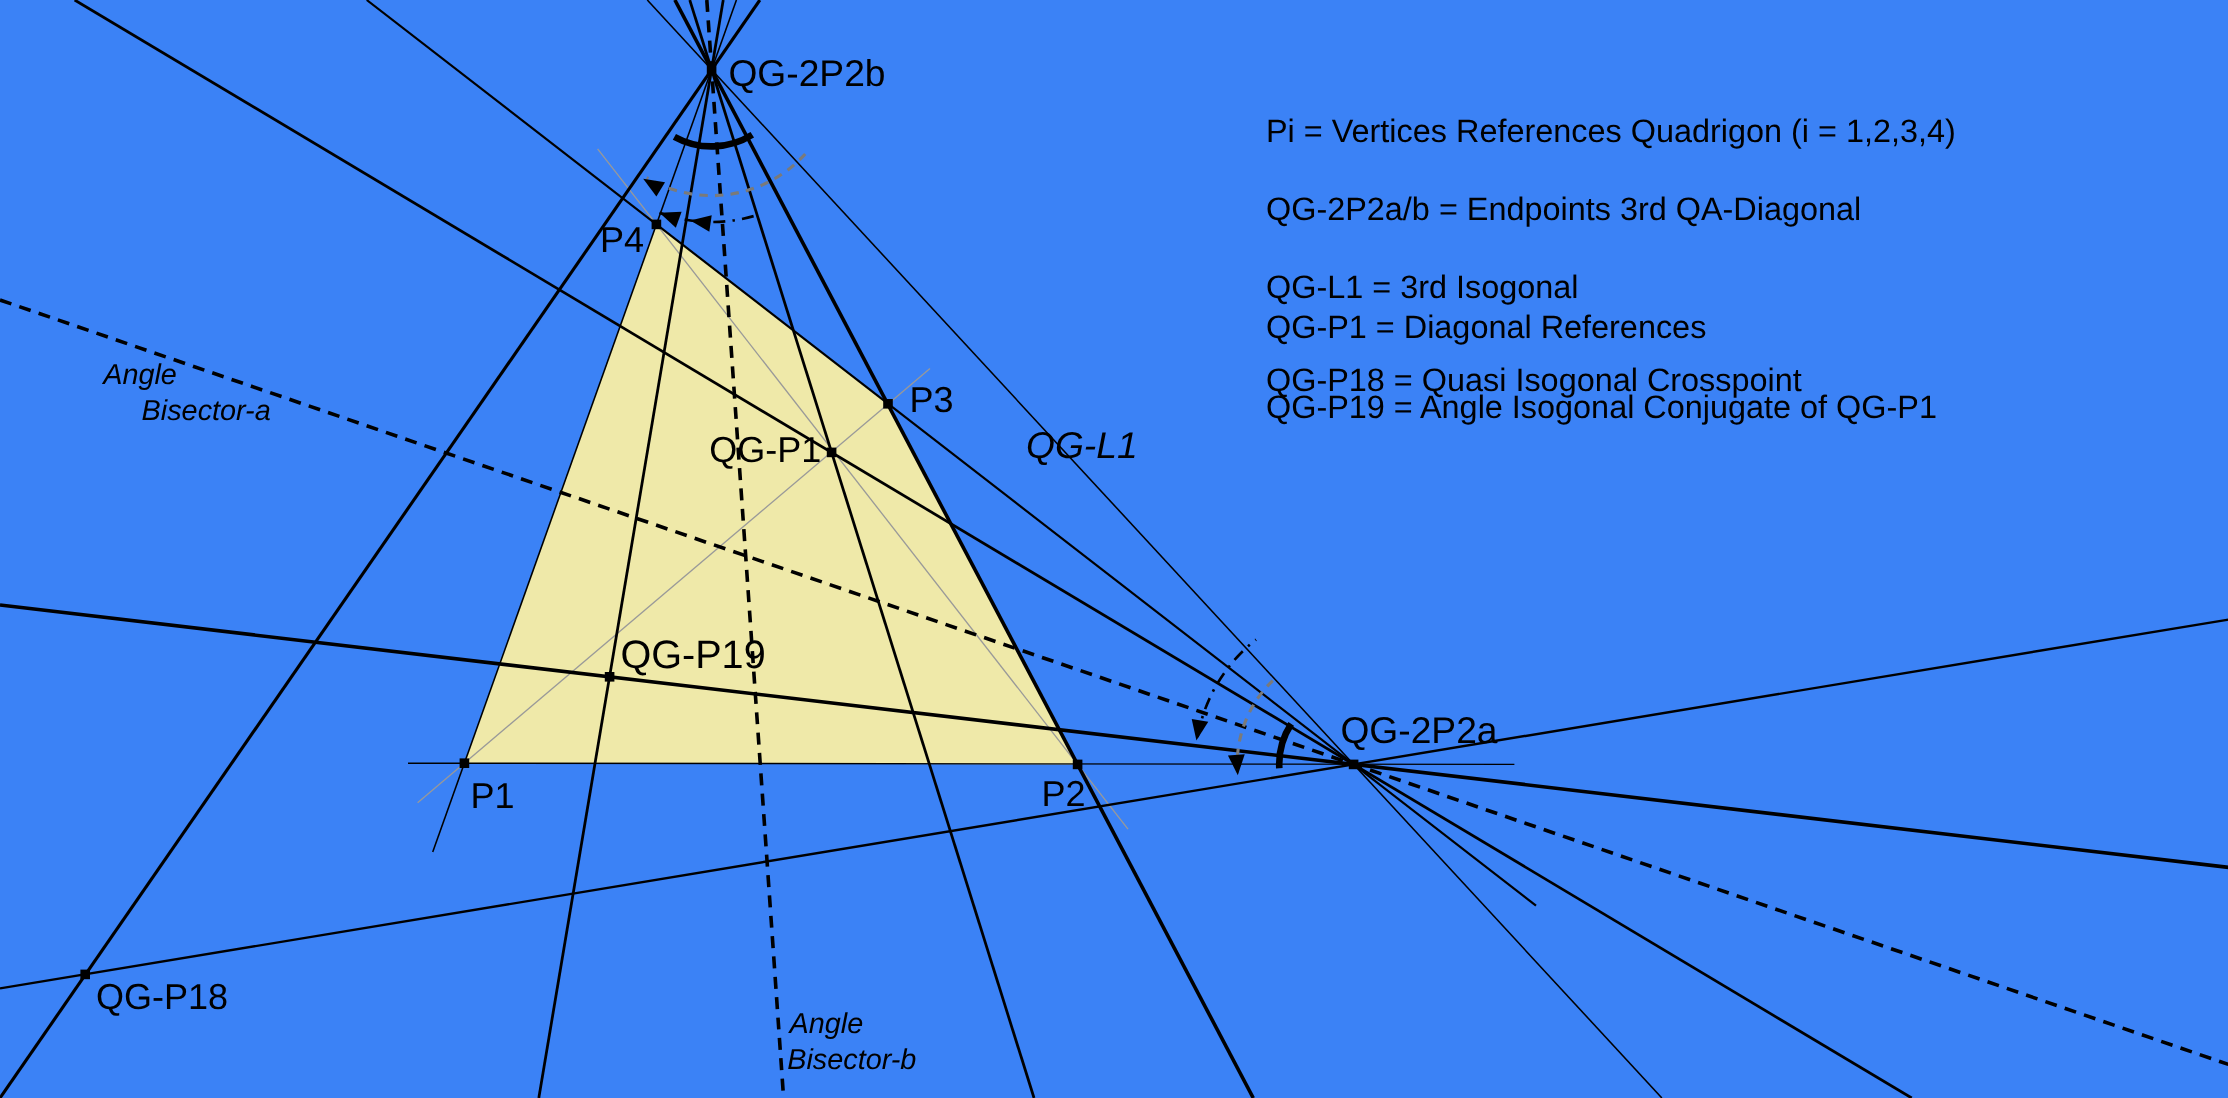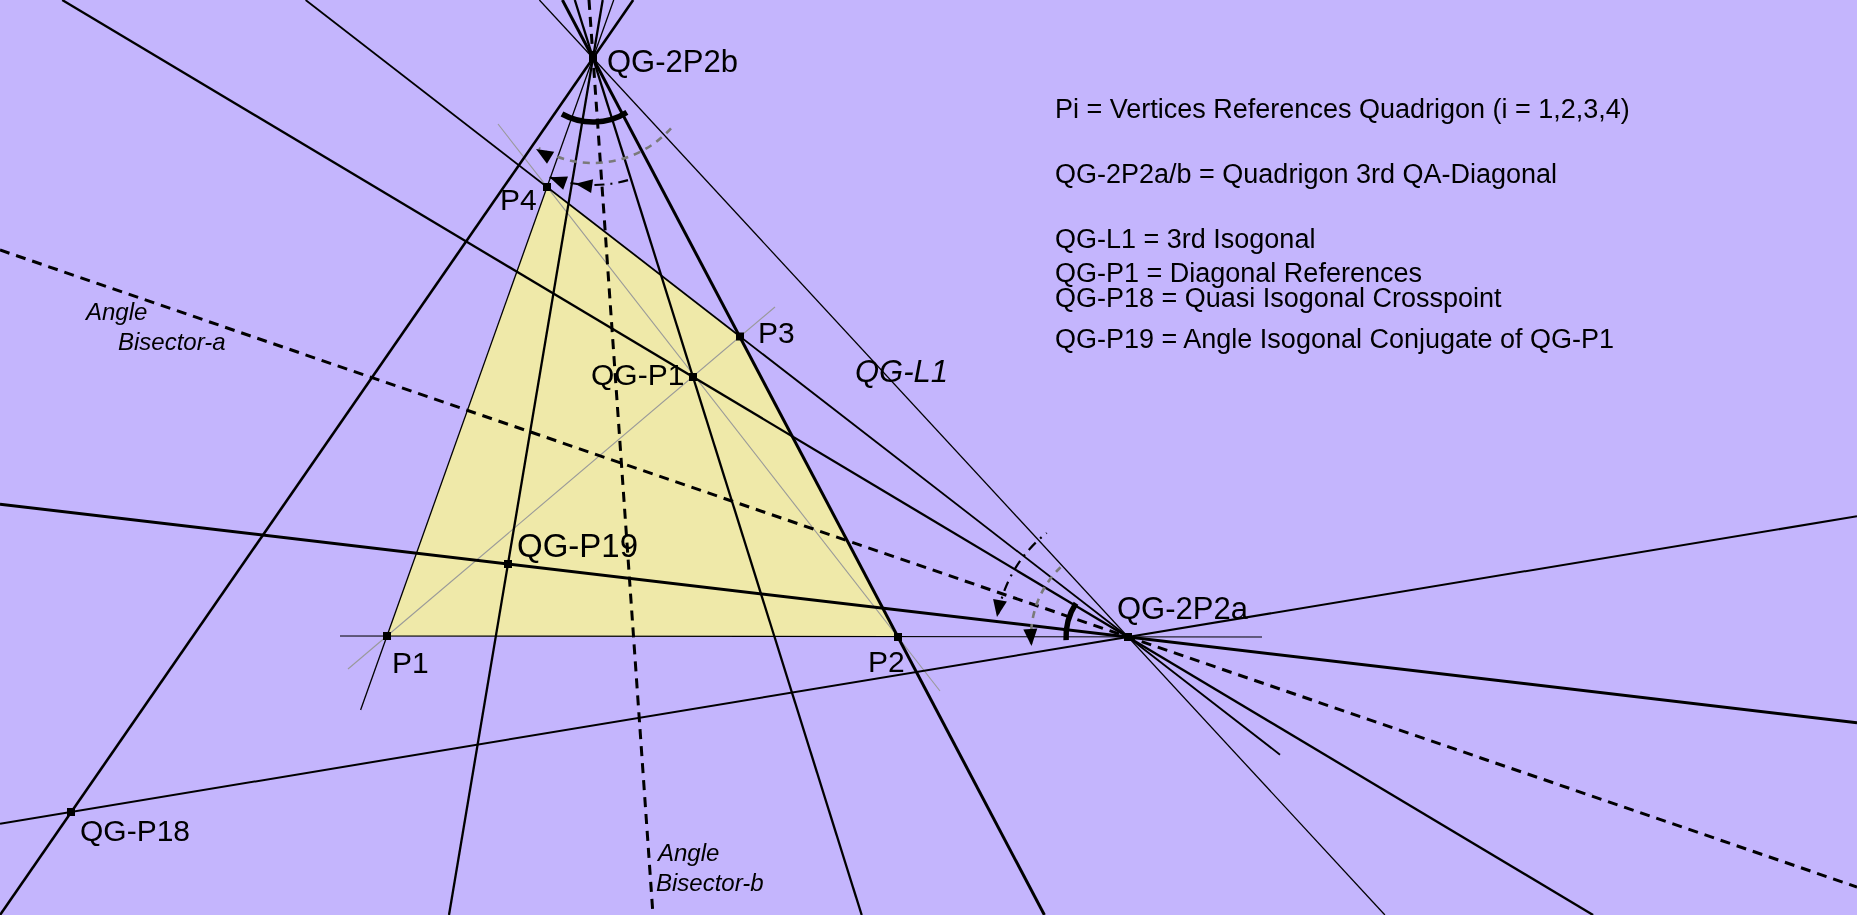--- a/index.html
+++ b/index.html
@@ -1,16 +1,16 @@
 <!DOCTYPE html>
 <html><head>
 <meta charset="utf-8">
 <style>
   html,body{margin:0;padding:0;background:#ffffff;}
-  #stage{position:relative;width:1857px;height:915px;background:#c4b5fd;overflow:hidden;
+  #stage{position:relative;width:1857px;height:915px;background:#3b82f6;overflow:hidden;
          font-family:"Liberation Sans","DejaVu Sans",sans-serif;}
   #stage svg{position:absolute;left:0;top:0;}
   .pt-label{font-family:"Liberation Sans","DejaVu Sans",sans-serif;font-size:30px;fill:#000;}
   .pt-label-lg{font-size:33px;}
   .pt-label-hub{font-size:31px;}
   .it-label{font-family:"Liberation Sans","DejaVu Sans",sans-serif;font-style:italic;font-size:24px;fill:#000;}
   .it-label-lg{font-size:31px;}
   .legend-line{position:absolute;left:1055px;white-space:nowrap;font-size:27px;color:#000;line-height:1;}
 </style>
 </head>
@@ -78,20 +78,20 @@
 
     <text class="it-label it-label-lg" x="855" y="382">QG-L1</text>
     <text class="it-label" x="86" y="320">Angle</text>
     <text class="it-label" x="118" y="350">Bisector-a</text>
     <text class="it-label" x="658" y="861">Angle</text>
     <text class="it-label" x="656" y="891">Bisector-b</text>
   </svg>
 
   <div>
     <div class="legend-line" style="top:96px">Pi = Vertices References Quadrigon (i = 1,2,3,4)</div>
-    <div class="legend-line" style="top:161px">QG-2P2a/b = Quadrigon 3rd QA-Diagonal</div>
+    <div class="legend-line" style="top:161px">QG-2P2a/b = Endpoints 3rd QA-Diagonal</div>
     <div class="legend-line" style="top:226px">QG-L1 = 3rd Isogonal</div>
     <div class="legend-line" style="top:260px">QG-P1 = Diagonal References</div>
-    <div class="legend-line" style="top:285px">QG-P18 = Quasi Isogonal Crosspoint</div>
+    <div class="legend-line" style="top:304px">QG-P18 = Quasi Isogonal Crosspoint</div>
     <div class="legend-line" style="top:326px">QG-P19 = Angle Isogonal Conjugate of QG-P1</div>
   </div>
 
 </div>
 
 </body></html>

